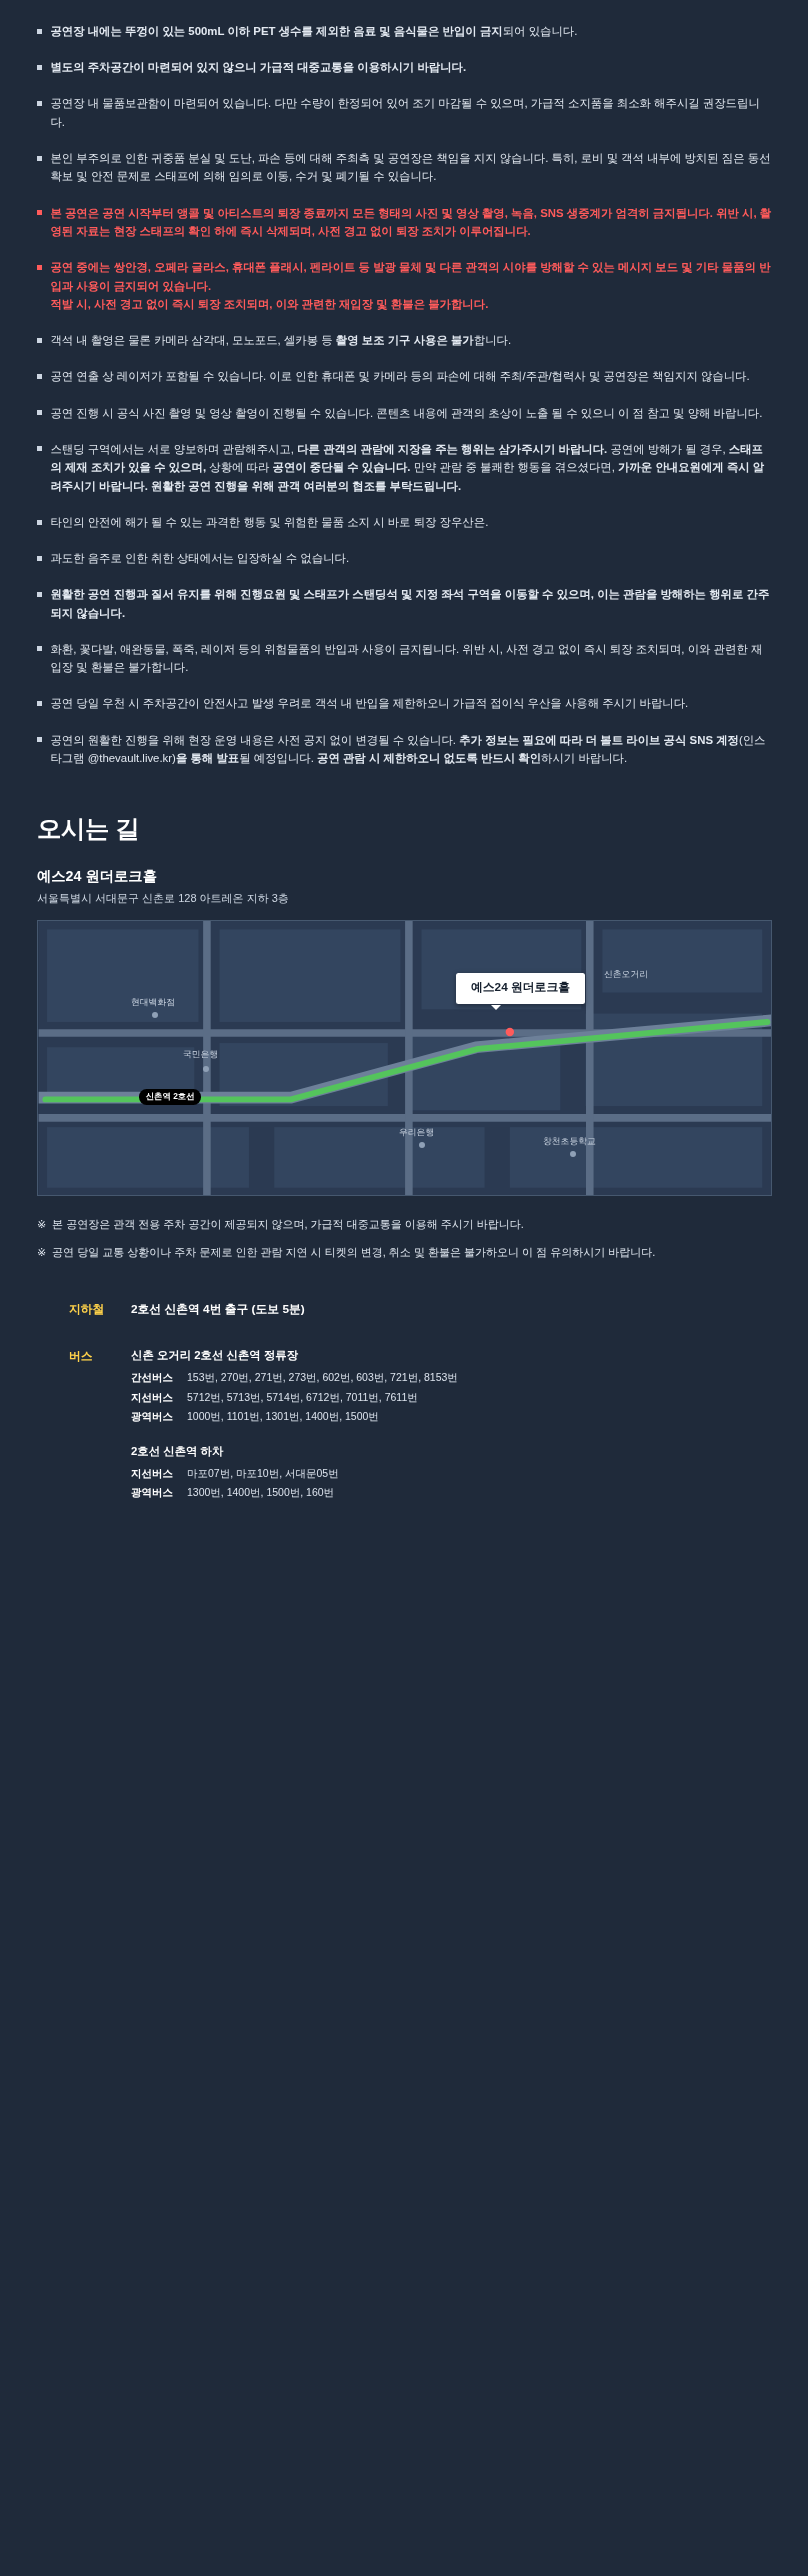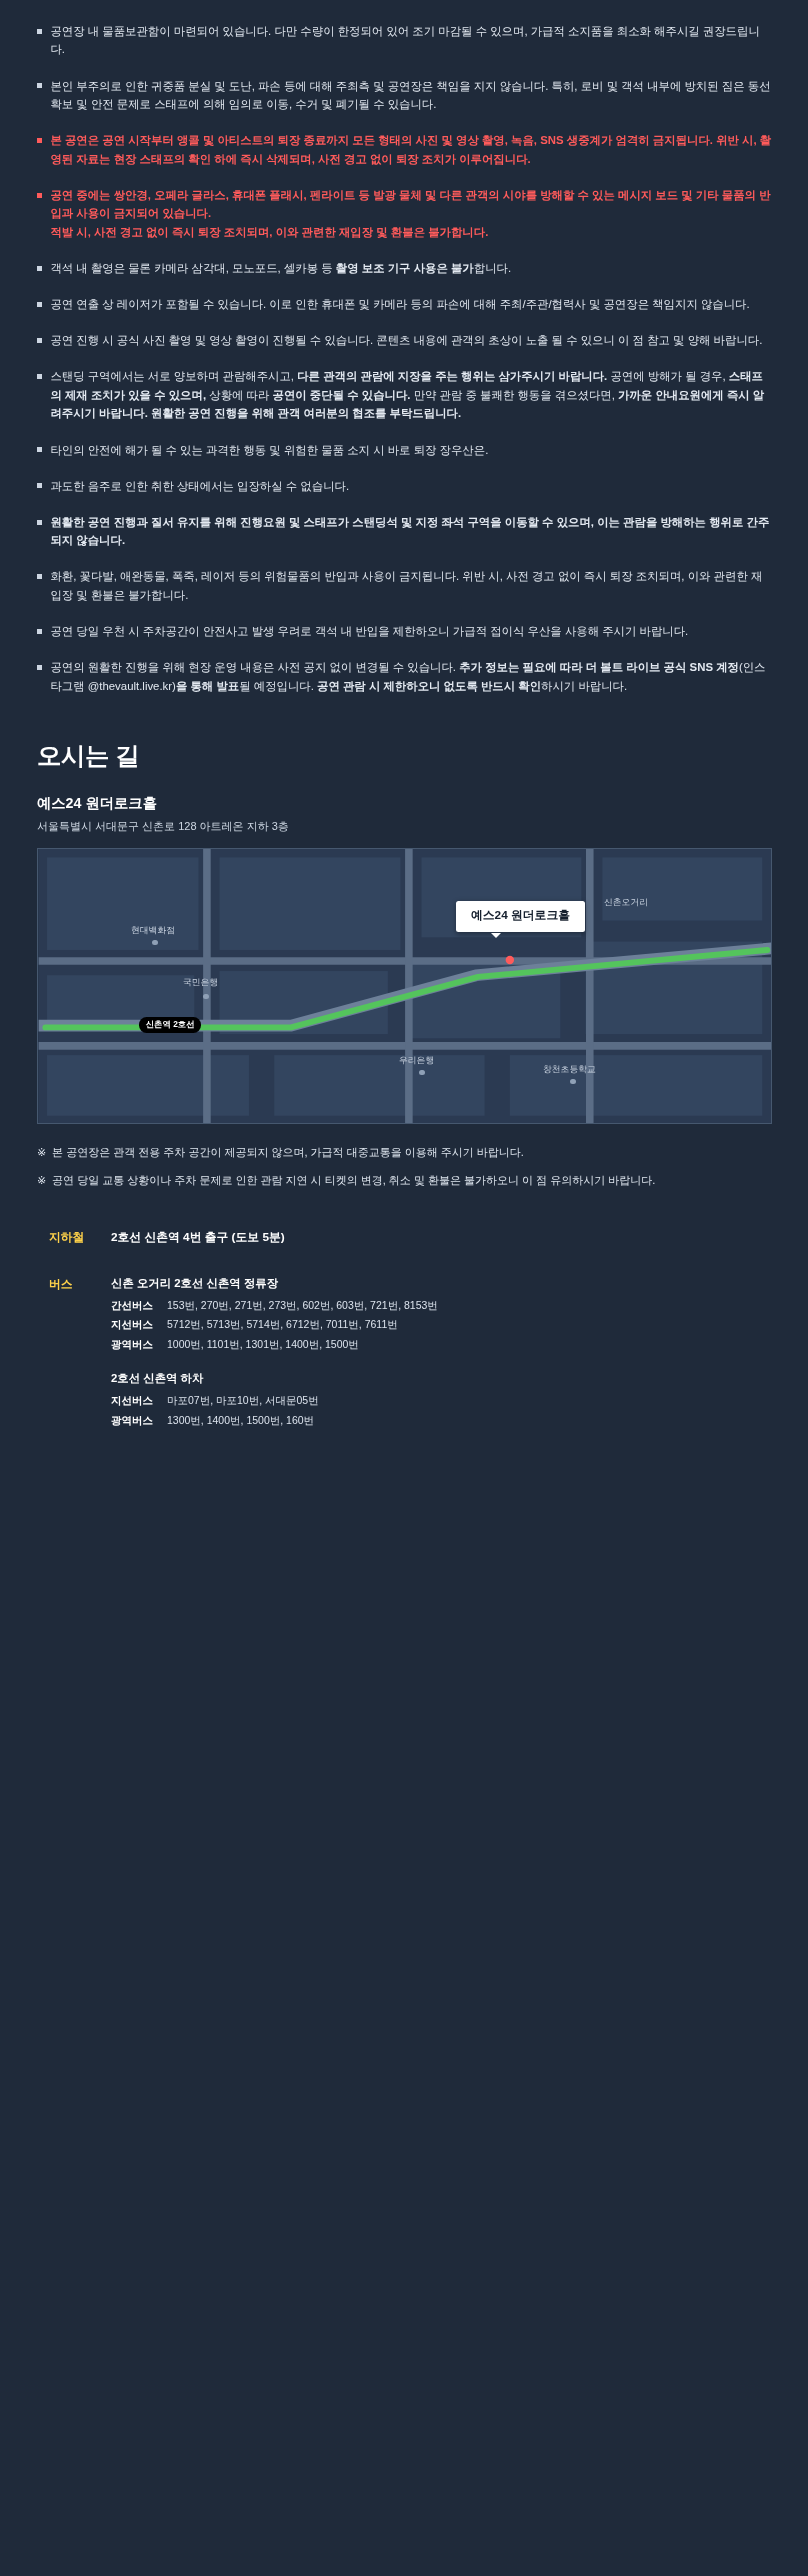--- a/index.html
+++ b/index.html
@@ -128,20 +128,21 @@
     line-height: 1.6;
     color: #dfe6ef;
     margin-bottom: 11px;
   }
   .note-mark { flex: 0 0 auto; margin-right: 5.9px; }
 
   
   .transit {
     margin-top: 39px;
     padding: 0 37px 51px 49px;
+    margin-left: 20px;
   }
   .transit-row {
     display: flex;
     align-items: flex-start;
     margin-bottom: 22px;
   }
   .transit-label {
     flex: 0 0 auto;
     width: 62px;
     font-size: 11.8px;
@@ -178,20 +179,28 @@
     color: #ffffff;
     margin-bottom: 5px;
   }
 </style>
 </head>
 <body>
 
 <div class="page">
 
   <section class="notice-wrap" id="notice-list">
+      <div class="notice-item">
+        <span class="bullet"></span>
+        <div class="notice-text"><b>공연장 내에는 뚜껑이 있는 500mL 이하 PET 생수를 제외한 음료 및 음식물은 반입이 금지</b><span>되어 있습니다.</span></div>
+      </div>
+      <div class="notice-item">
+        <span class="bullet"></span>
+        <div class="notice-text"><b>별도의 주차공간이 마련되어 있지 않으니 가급적 대중교통을 이용하시기 바랍니다.</b></div>
+      </div>
       <div class="notice-item">
         <span class="bullet"></span>
         <div class="notice-text"><span>공연장 내 물품보관함이 마련되어 있습니다. 다만 수량이 한정되어 있어 조기 마감될 수 있으며, 가급적 소지품을 최소화 해주시길 권장드립니다.</span></div>
       </div>
       <div class="notice-item">
         <span class="bullet"></span>
         <div class="notice-text"><span>본인 부주의로 인한 귀중품 분실 및 도난, 파손 등에 대해 주최측 및 공연장은 책임을 지지 않습니다. 특히, 로비 및 객석 내부에 방치된 짐은 동선 확보 및 안전 문제로 스태프에 의해 임의로 이동, 수거 및 폐기될 수 있습니다.</span></div>
       </div>
       <div class="notice-item">
         <span class="bullet red-b"></span>

